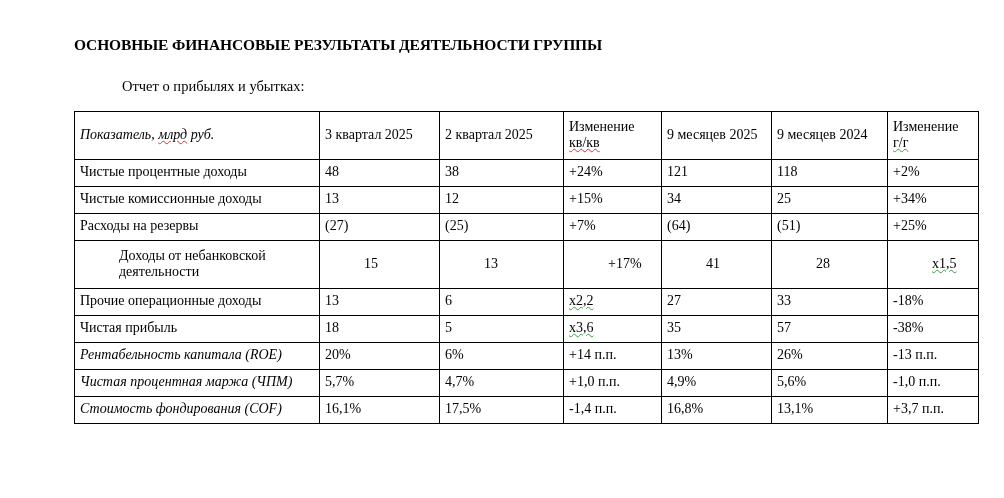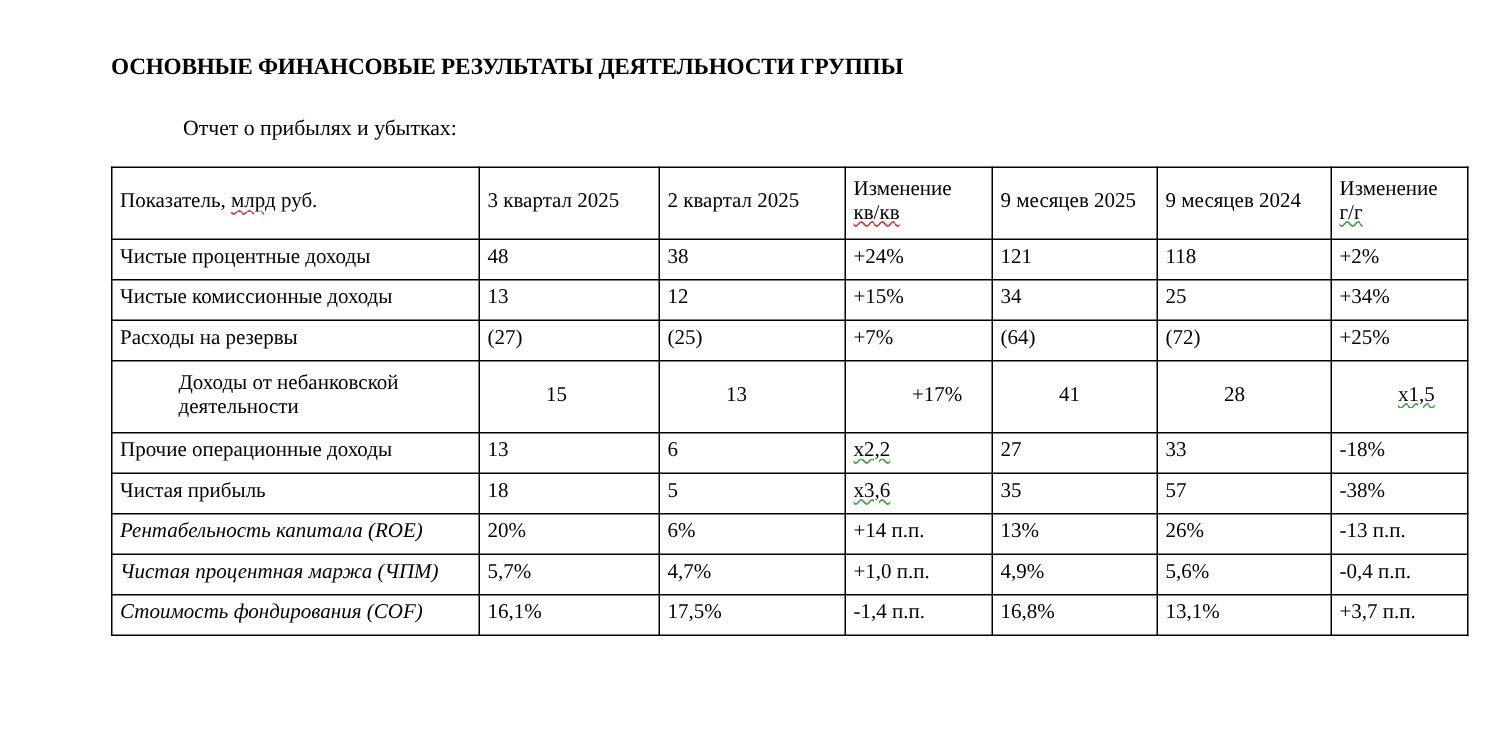--- a/index.html
+++ b/index.html
@@ -80,20 +80,21 @@
   col.c6 { width: 91px; }
 
   tr.header-row td {
     height: 42px;
     vertical-align: middle;
     white-space: normal;
     line-height: 1.12;
   }
 
   tr.header-row td.hdr-label {
+    font-style: italic;
   }
 
   tr.data-row td {
     height: 21px;
   }
 
   tr.tall-row td {
     height: 42px;
     white-space: normal;
     line-height: 1.15;
@@ -179,21 +180,21 @@
             <td>34</td>
             <td>25</td>
             <td>+34%</td>
           </tr>
           <tr class="data-row">
             <td>Расходы на резервы</td>
             <td>(27)</td>
             <td>(25)</td>
             <td>+7%</td>
             <td>(64)</td>
-            <td>(72)</td>
+            <td>(51)</td>
             <td>+25%</td>
           </tr>
           <tr class="tall-row">
             <td>Доходы от небанковской деятельности</td>
             <td>15</td>
             <td>13</td>
             <td>+17%</td>
             <td>41</td>
             <td>28</td>
             <td><span class="sq-green">x1,5</span></td>
@@ -225,21 +226,21 @@
             <td>26%</td>
             <td>-13 п.п.</td>
           </tr>
           <tr class="data-row">
             <td class="label-italic">Чистая процентная маржа (ЧПМ)</td>
             <td>5,7%</td>
             <td>4,7%</td>
             <td>+1,0 п.п.</td>
             <td>4,9%</td>
             <td>5,6%</td>
-            <td>-0,4 п.п.</td>
+            <td>-1,0 п.п.</td>
           </tr>
           <tr class="data-row">
             <td class="label-italic">Стоимость фондирования (COF)</td>
             <td>16,1%</td>
             <td>17,5%</td>
             <td>-1,4 п.п.</td>
             <td>16,8%</td>
             <td>13,1%</td>
             <td>+3,7 п.п.</td>
           </tr>

